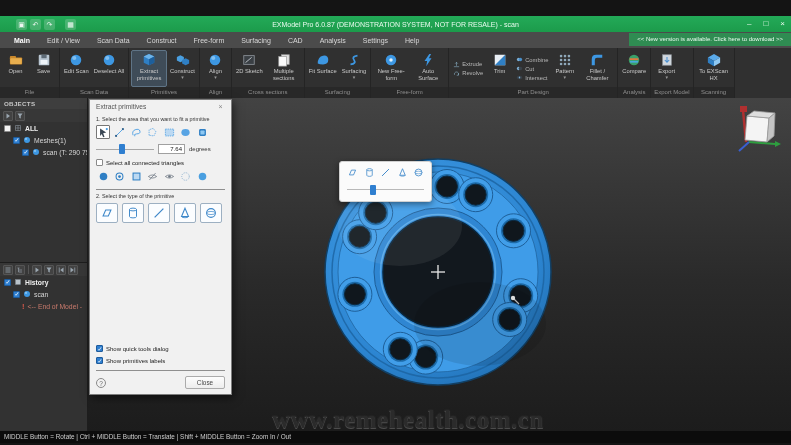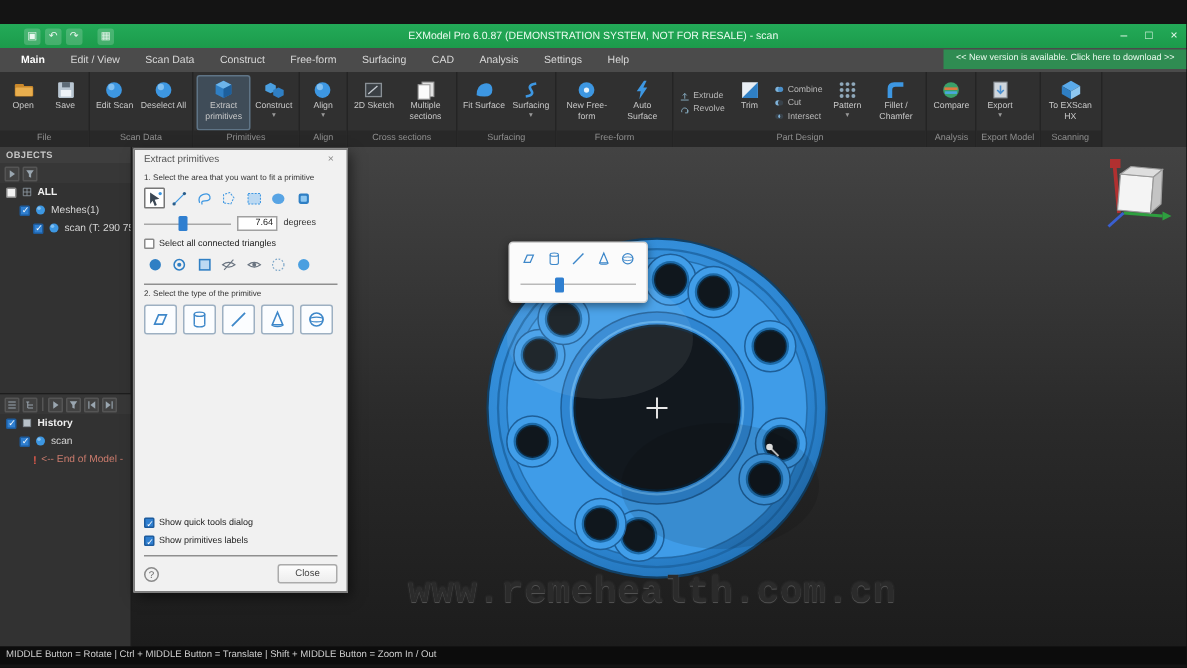--- a/index.html
+++ b/index.html
@@ -117,21 +117,21 @@
     display:flex; align-items:center; justify-content:center; }
   .prim-btn .ic { width:14px; height:14px; }
   #dlg-spacer { flex:1; }
   #dlg-footer { display:flex; align-items:center; justify-content:space-between; margin-top:5px; }
   #dlg-help { width:10px; height:10px; border:1px solid #8a8a8a; border-radius:50%; font-size:6.5px;
     color:#666; text-align:center; line-height:9px; }
   #dlg-close-btn { width:40px; height:13px; border:1px solid #ababab; border-radius:2px;
     background:linear-gradient(#fdfdfd,#ededed); font-size:6.4px; color:#444; text-align:center; line-height:12px; }
 
   
-  #watermark { position:absolute; left:272px; top:380px; font-family:Liberation Mono, monospace;
+  #watermark { position:absolute; left:272px; top:406px; font-family:Liberation Serif, serif;
     font-weight:bold; font-size:25px; letter-spacing:0.5px; color:#2b2b2b;
     text-shadow:0 1px 0 rgba(190,190,190,.28), 0 0 2px rgba(150,150,150,.2); z-index:40; }
   #statusbar { position:absolute; left:0; top:431px; width:791px; height:12px; background:#0c0c0c;
     color:#cfcfcf; font-size:6.4px; line-height:12px; padding-left:4px; }
   .ic { display:block; }
 </style>
 </head>
 <body>
 
 <div id="stage">

